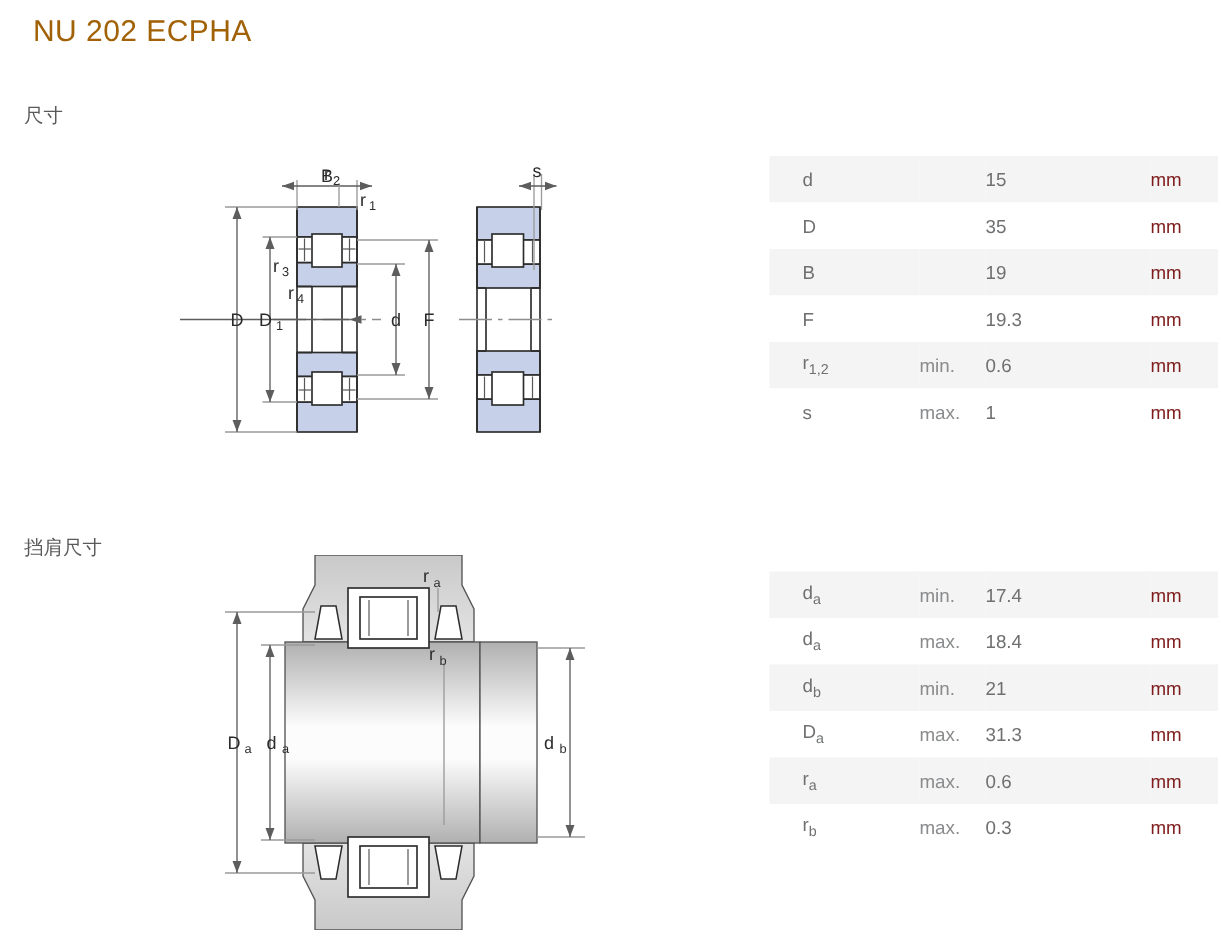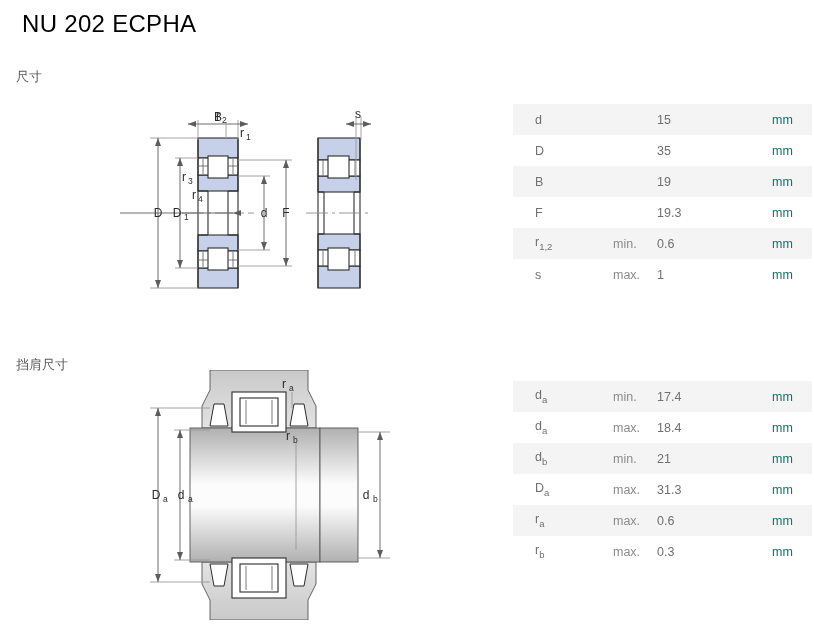--- a/index.html
+++ b/index.html
@@ -14,23 +14,23 @@
     font-family: "Liberation Sans", sans-serif;
     color: #58585a;
     overflow: hidden;
   }
 
   
   #page-title {
     position: absolute;
     left: 22px;
     top: 10px;
-    font-size: 24px;
+    font-size: 20px;
     font-weight: normal;
-    color: #000000;
+    color: #a16207;
     letter-spacing: 0.3px;
     white-space: nowrap;
   }
 
   
   .section-heading {
     position: absolute;
     left: 16px;
     font-size: 13px;
     color: #5a5a5a;
@@ -56,21 +56,21 @@
   .spec-table tr:nth-child(even) { background: #ffffff; }
 
   .spec-table td {
     padding: 0;
     vertical-align: middle;
     font-weight: normal;
   }
   .col-symbol { width: 78px; padding-left: 22px !important; color: #6f7072; }
   .col-qual   { width: 44px; color: #8a8b8d; }
   .col-value  { width: 110px; color: #6f7072; }
-  .col-unit   { text-align: center; padding-right: 14px !important; color: #0f766e; }
+  .col-unit   { text-align: left; padding-right: 14px !important; color: #7f1d1d; }
 
   .sub { font-size: 9.5px; vertical-align: sub; }
 
   
   .drawing {
     position: absolute;
     left: 0;
   }
   #drawing-dimensions { top: 80px;  left: 120px; }
   #drawing-abutment   { top: 370px; left: 140px; }

